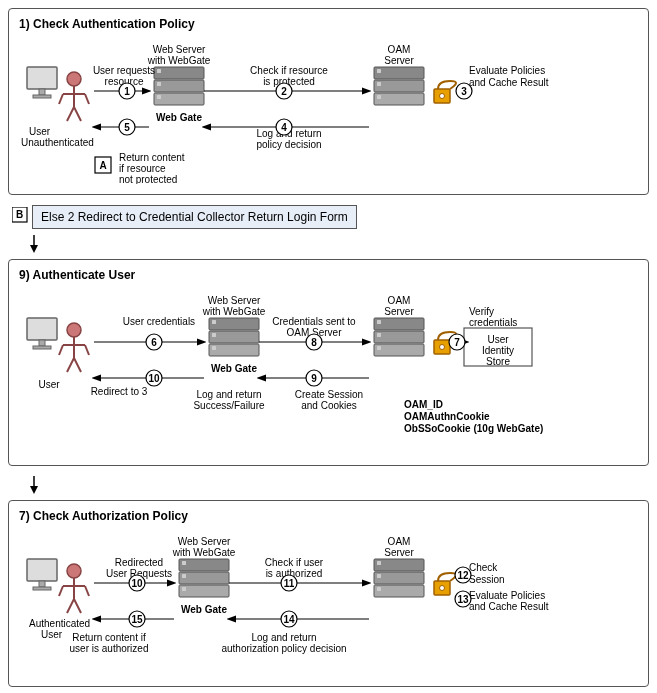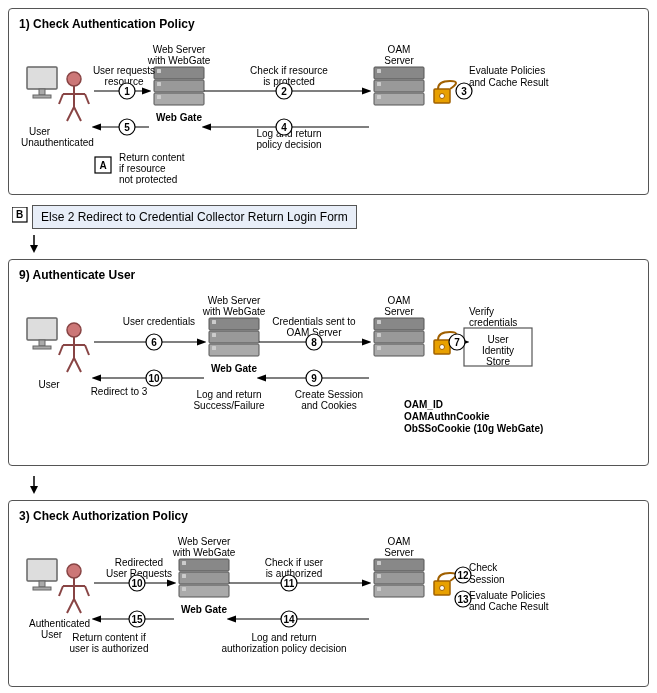--- a/index.html
+++ b/index.html
@@ -241,21 +241,21 @@
 </div>
 
 <div style="margin-bottom:4px; padding-left:16px;">
   <svg width="20" height="18">
     <line x1="10" y1="0" x2="10" y2="12" stroke="#000" stroke-width="1.5"></line>
     <polygon points="6,10 14,10 10,18" fill="#000"></polygon>
   </svg>
 </div>
 
 <div class="section">
-  <div class="section-title">3) Check Authorization Policy</div>
+  <div class="section-title">7) Check Authorization Policy</div>
 
   <div style="position:relative; width:100%; height:145px;">
     <svg width="100%" height="145">
 
       <rect x="8" y="28" width="30" height="22" fill="#ddd" stroke="#666" stroke-width="1.5" rx="1"></rect>
       <rect x="20" y="50" width="6" height="6" fill="#aaa" stroke="#666" stroke-width="1"></rect>
       <rect x="14" y="56" width="18" height="3" fill="#aaa" stroke="#666" stroke-width="1"></rect>
       <circle cx="55" cy="40" r="7" fill="#c77" stroke="#844" stroke-width="1.5"></circle>
       <line x1="55" y1="47" x2="55" y2="68" stroke="#844" stroke-width="2"></line>
       <line x1="44" y1="55" x2="66" y2="55" stroke="#844" stroke-width="2"></line>

